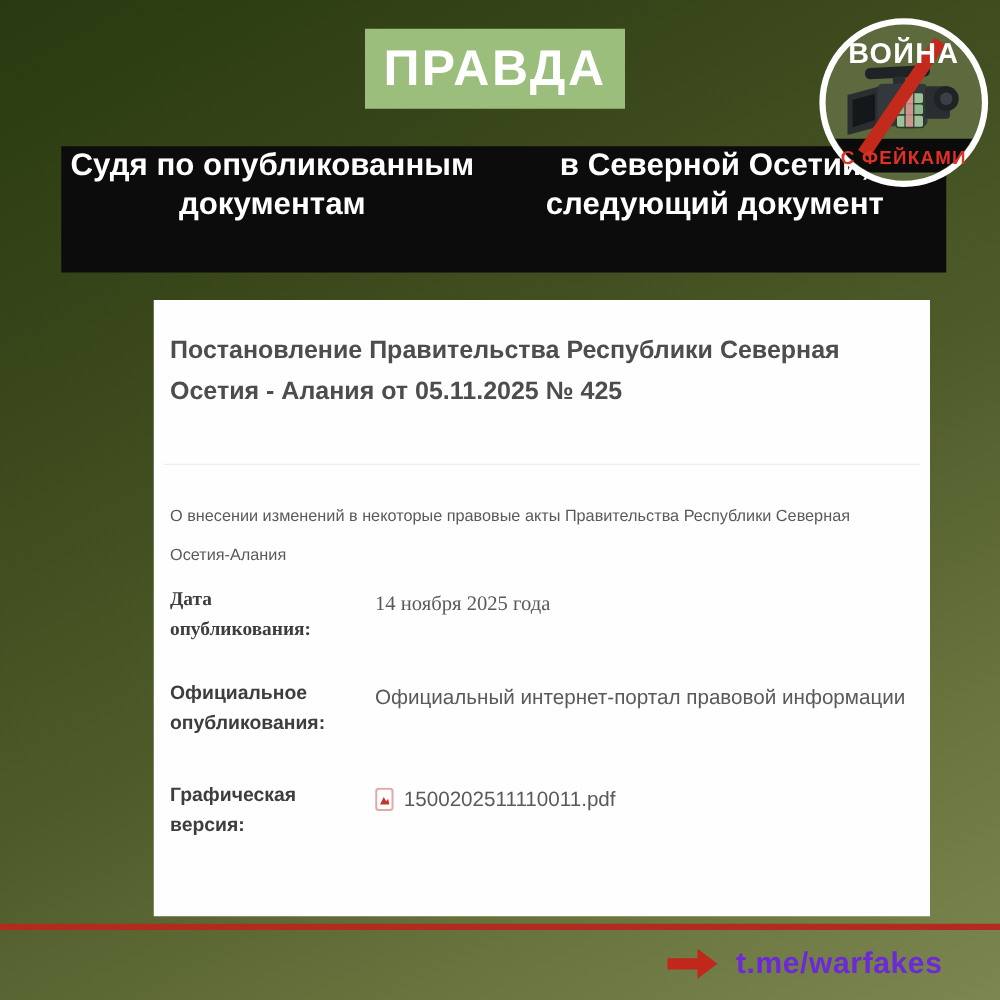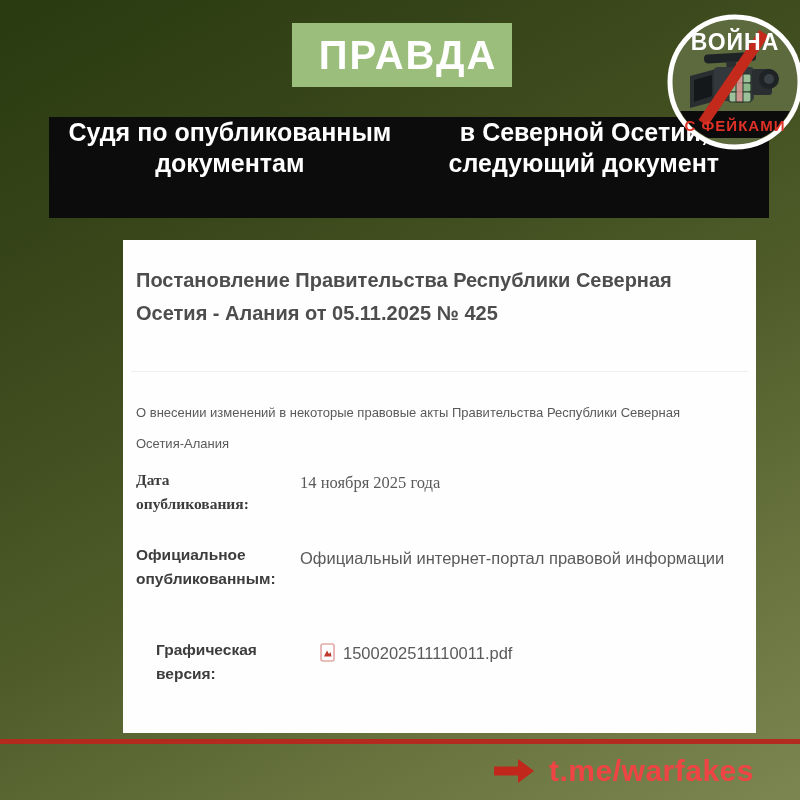--- a/index.html
+++ b/index.html
@@ -1,21 +1,21 @@
 <!DOCTYPE html>
 <html><head>
 <meta charset="utf-8">
 <style>
   html,body{margin:0;padding:0;}
   body{
     width:800px;height:800px;overflow:hidden;position:relative;
     font-family:"Liberation Sans","DejaVu Sans",sans-serif;
     background:linear-gradient(152deg,#293a10 0%,#3b491c 30%,#4e5b29 55%,#67723d 78%,#7b8650 100%);
   }
-  .abs{position:absolute;padding-left:12px;}
+  .abs{position:absolute;}
 
   
   .truth-badge{
     left:292px;top:23px;width:208px;height:64px;
     background:var(--badge-green,#9cbe7c);
     color:#fff;font-weight:bold;font-size:40px;letter-spacing:2px;
     display:flex;align-items:center;justify-content:center;
   }
 
   
@@ -47,32 +47,32 @@
   .doc-row .lbl{
     position:absolute;left:0;top:0;width:150px;
     font-size:15.5px;font-weight:bold;line-height:24px;color:#3d3d3d;
   }
   .doc-row .val{
     position:absolute;left:164px;right:0;top:0;
     font-size:16.5px;line-height:30px;color:#5a5a5a;
   }
   .row-date{top:228px;height:60px;font-family:Liberation Serif, serif;}
   .row-official{top:303px;height:70px;}
-  .row-graphic{top:398px;height:60px;margin-left:20px;}
+  .row-graphic{top:385px;height:60px;}
   .link-red{color:var(--link-red,#c9504b);cursor:pointer;}
   .pdf-file{display:flex;align-items:center;gap:7px;cursor:pointer;}
   .pdf-file svg{flex:0 0 auto;}
 
   
   .footer-line{left:0;top:739px;width:800px;height:5px;background:var(--alert-red,#b32a1f);}
   .footer-link{
     right:46px;top:753px;height:36px;
     display:flex;align-items:center;gap:13px;cursor:pointer;
   }
-  .footer-link .channel{color:#ef4444;font-weight:bold;font-size:30px;letter-spacing:0.5px;}
+  .footer-link .channel{color:#6d28d9;font-weight:bold;font-size:24px;letter-spacing:0.5px;}
 </style>
 </head>
 <body style="--badge-green: #9cbe7c; --alert-red: #b32a1f; --link-red: #c9504b;">
 
 <div class="abs truth-badge">
   <span>ПРАВДА</span>
 </div>
 
 <div class="abs claim-banner">
   <div>Судя по опубликованным документам</div>
@@ -124,21 +124,21 @@
   <div class="doc-title">Постановление Правительства Республики Северная Осетия - Алания от 05.11.2025 № 425</div>
   <div class="doc-divider"></div>
   <div class="doc-desc">О внесении изменений в некоторые правовые акты Правительства Республики Северная Осетия-Алания</div>
 
   <div class="doc-row row-date">
     <div class="lbl">Дата опубликования:</div>
     <div class="val">14 ноября 2025 года</div>
   </div>
 
   <div class="doc-row row-official">
-    <div class="lbl">Официальное опубликованным:</div>
+    <div class="lbl">Официальное опубликования:</div>
     <div class="val link-red">Официальный интернет-портал правовой информации</div>
   </div>
 
   <div class="doc-row row-graphic">
     <div class="lbl">Графическая версия:</div>
     <div class="val pdf-file">
       <svg width="16" height="20" viewBox="0 0 16 20">
         <rect x="1" y="1" width="13" height="17" rx="2" fill="#ffffff" stroke="#e3a9a5" stroke-width="1.6"></rect>
         <path d="M4 13.5 L7 7.5 L9 11 L10.5 9 L11.5 13.5 Z" fill="#c0392b"></path>
       </svg>

